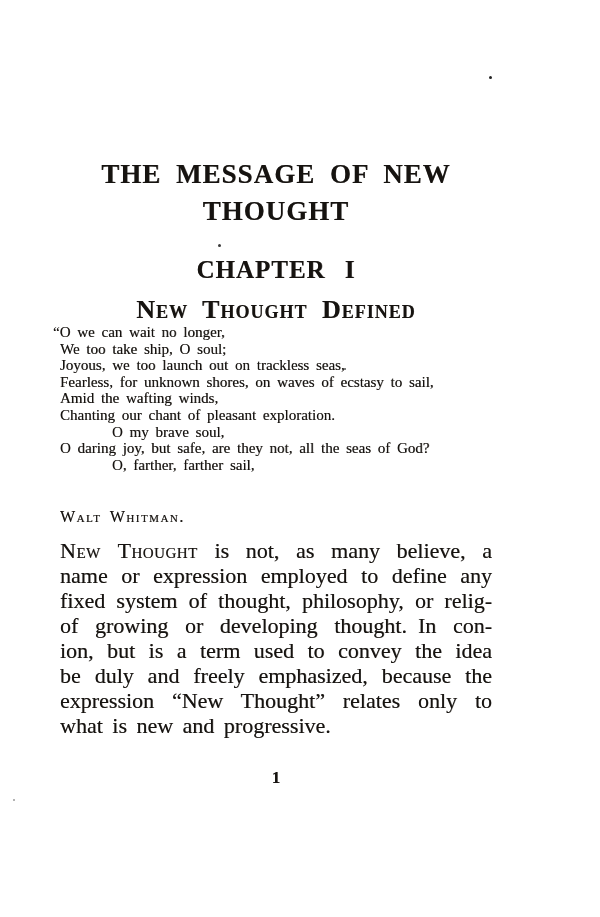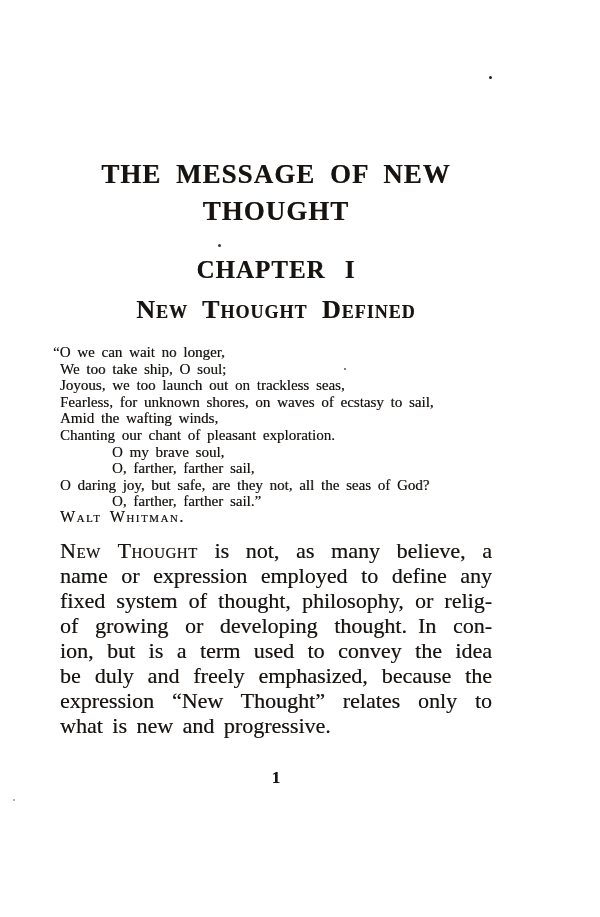--- a/index.html
+++ b/index.html
@@ -16,21 +16,21 @@
     line-height:37px; letter-spacing:1px; word-spacing:7px;
   }
   .chapter {
     top:255px; text-align:center; font-size:25px; font-weight:700;
     line-height:30px; letter-spacing:1px; word-spacing:12px;
   }
   .section {
     top:295px; text-align:center; font-size:26px; font-weight:700;
     font-variant:small-caps; line-height:30px; letter-spacing:1px; word-spacing:7px;
   }
-  .poem { top:344px; font-size:15px; line-height:16.6px; word-spacing:3px; }
+  .poem { top:324px; font-size:15px; line-height:16.6px; word-spacing:3px; }
   .pline { min-height:16.6px; }
   .pline.first { text-indent:-7px; }
   .pline.indent { padding-left:52px;font-family:Liberation Serif, serif; }
   .attribution {
     top:508px; padding-right:36px; box-sizing:border-box;
     font-variant:small-caps; font-size:16px; letter-spacing:1.5px; word-spacing:3px;
   }
   .para { top:538px; font-size:22px; line-height:25px; }
   .bline { height:25px; text-align:justify; text-align-last:justify; }
   .bline.last { text-align:last-left; text-align-last:left; word-spacing:4px; }
@@ -64,23 +64,22 @@
   <div class="abs section ink">New Thought Defined</div>
 
   <div class="abs poem ink">
     <div class="pline first">“O we can wait no longer,</div>
     <div class="pline">We too take ship, O soul;</div>
     <div class="pline">Joyous, we too launch out on trackless seas,</div>
     <div class="pline">Fearless, for unknown shores, on waves of ecstasy to sail,</div>
     <div class="pline">Amid the wafting winds,</div>
     <div class="pline">Chanting our chant of pleasant exploration.</div>
     <div class="pline indent">O my brave soul,</div>
+    <div class="pline">O daring joy, but safe, are they not, all the seas of God?</div>
     <div class="pline indent">O, farther, farther sail,</div>
-    <div class="pline">O daring joy, but safe, are they not, all the seas of God?</div>
-    <div class="pline indent">O, farther, farther sail.”</div>
   </div>
 
   <div class="speck s-soul"></div>
 
   <div class="abs attribution ink">Walt Whitman.</div>
 
   <div class="abs para ink">
     <div class="bline"><span class="lead">New Thought</span><span> is not, as many believe, a</span></div>
     <div class="bline">name or expression employed to define any</div>
     <div class="bline">fixed system of thought, philosophy, or relig-</div>

